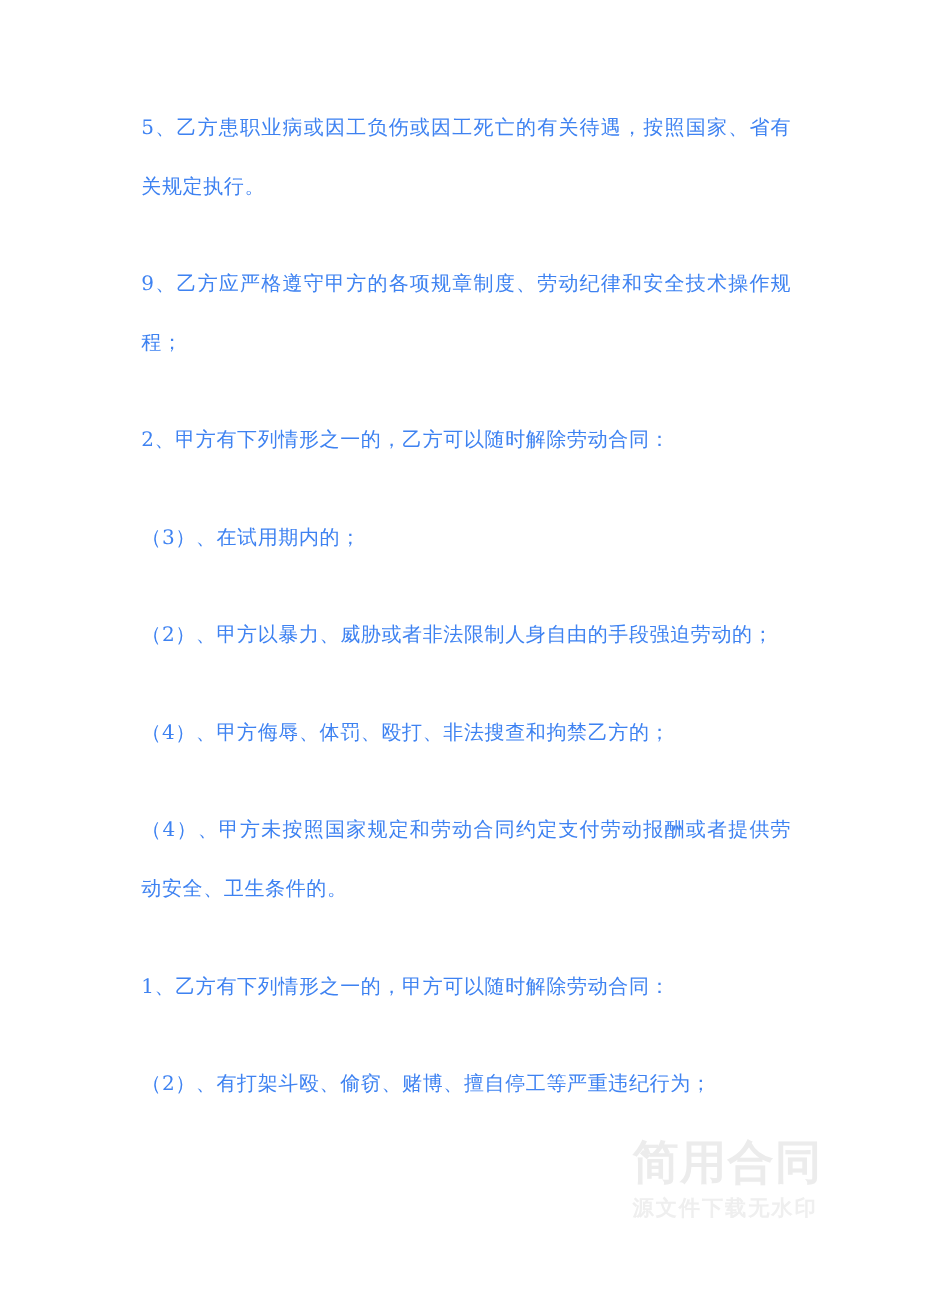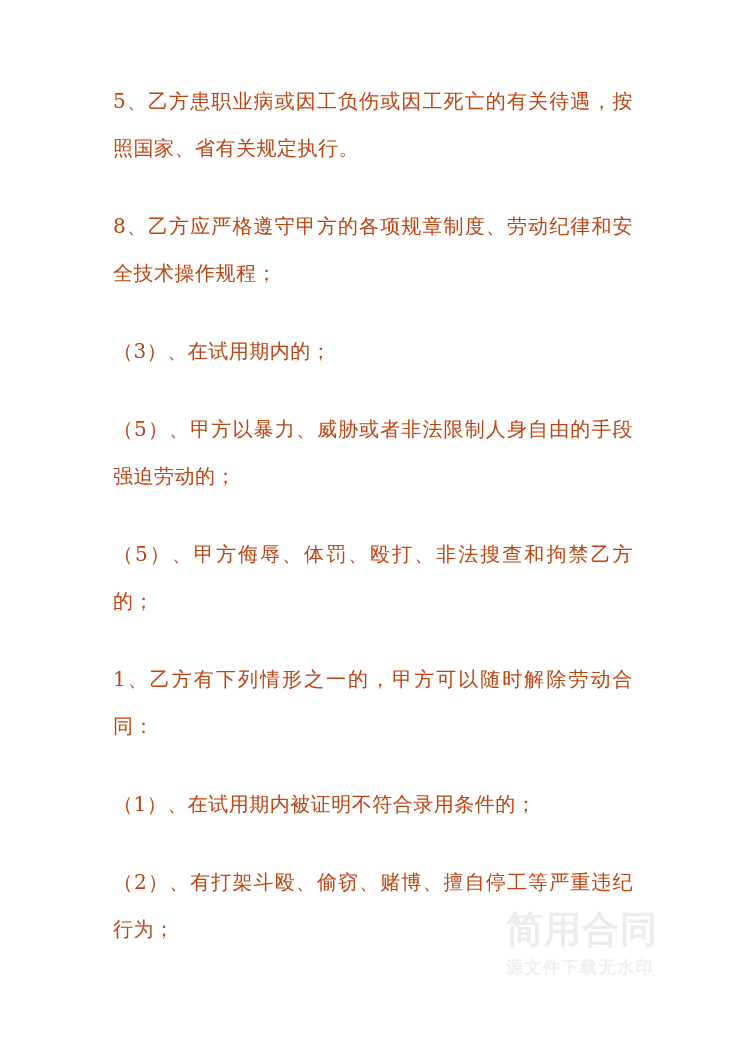--- a/index.html
+++ b/index.html
@@ -23,23 +23,23 @@
 
   #doc-body {
     position: absolute;
     left: 113px;
     top: 78px;
     width: 520px;
   }
 
   .para {
     font-family: "DejaVu Serif", "Liberation Serif", serif;
-    font-size: 20px;
+    font-size: 16px;
     line-height: 47px;
-    color: #c2410c;
+    color: #3b82f6;
     letter-spacing: 0.5px;
     text-align: justify;
     text-justify: inter-character;
     margin: 0 0 31px 0;
     white-space: normal;
     -webkit-font-smoothing: antialiased;
   }
 
   
   #doc-body {
@@ -77,26 +77,27 @@
     white-space: nowrap;
   }
 </style>
 </head>
 <body>
 
 <div id="page">
 
   <div id="doc-body">
     <p class="para">5、乙方患职业病或因工负伤或因工死亡的有关待遇，按照国家、省有关规定执行。</p>
-    <p class="para">8、乙方应严格遵守甲方的各项规章制度、劳动纪律和安全技术操作规程；</p>
+    <p class="para">9、乙方应严格遵守甲方的各项规章制度、劳动纪律和安全技术操作规程；</p>
+    <p class="para">2、甲方有下列情形之一的，乙方可以随时解除劳动合同：</p>
     <p class="para">（3）、在试用期内的；</p>
-    <p class="para">（5）、甲方以暴力、威胁或者非法限制人身自由的手段强迫劳动的；</p>
-    <p class="para">（5）、甲方侮辱、体罚、殴打、非法搜查和拘禁乙方的；</p>
+    <p class="para">（2）、甲方以暴力、威胁或者非法限制人身自由的手段强迫劳动的；</p>
+    <p class="para">（4）、甲方侮辱、体罚、殴打、非法搜查和拘禁乙方的；</p>
+    <p class="para">（4）、甲方未按照国家规定和劳动合同约定支付劳动报酬或者提供劳动安全、卫生条件的。</p>
     <p class="para">1、乙方有下列情形之一的，甲方可以随时解除劳动合同：</p>
-    <p class="para">（1）、在试用期内被证明不符合录用条件的；</p>
     <p class="para">（2）、有打架斗殴、偷窃、赌博、擅自停工等严重违纪行为；</p>
 
   </div>
 
   <div id="watermark">
     <div class="wm-main">简用合同</div>
     <div class="wm-sub">源文件下载无水印</div>
   </div>
 
 </div>

